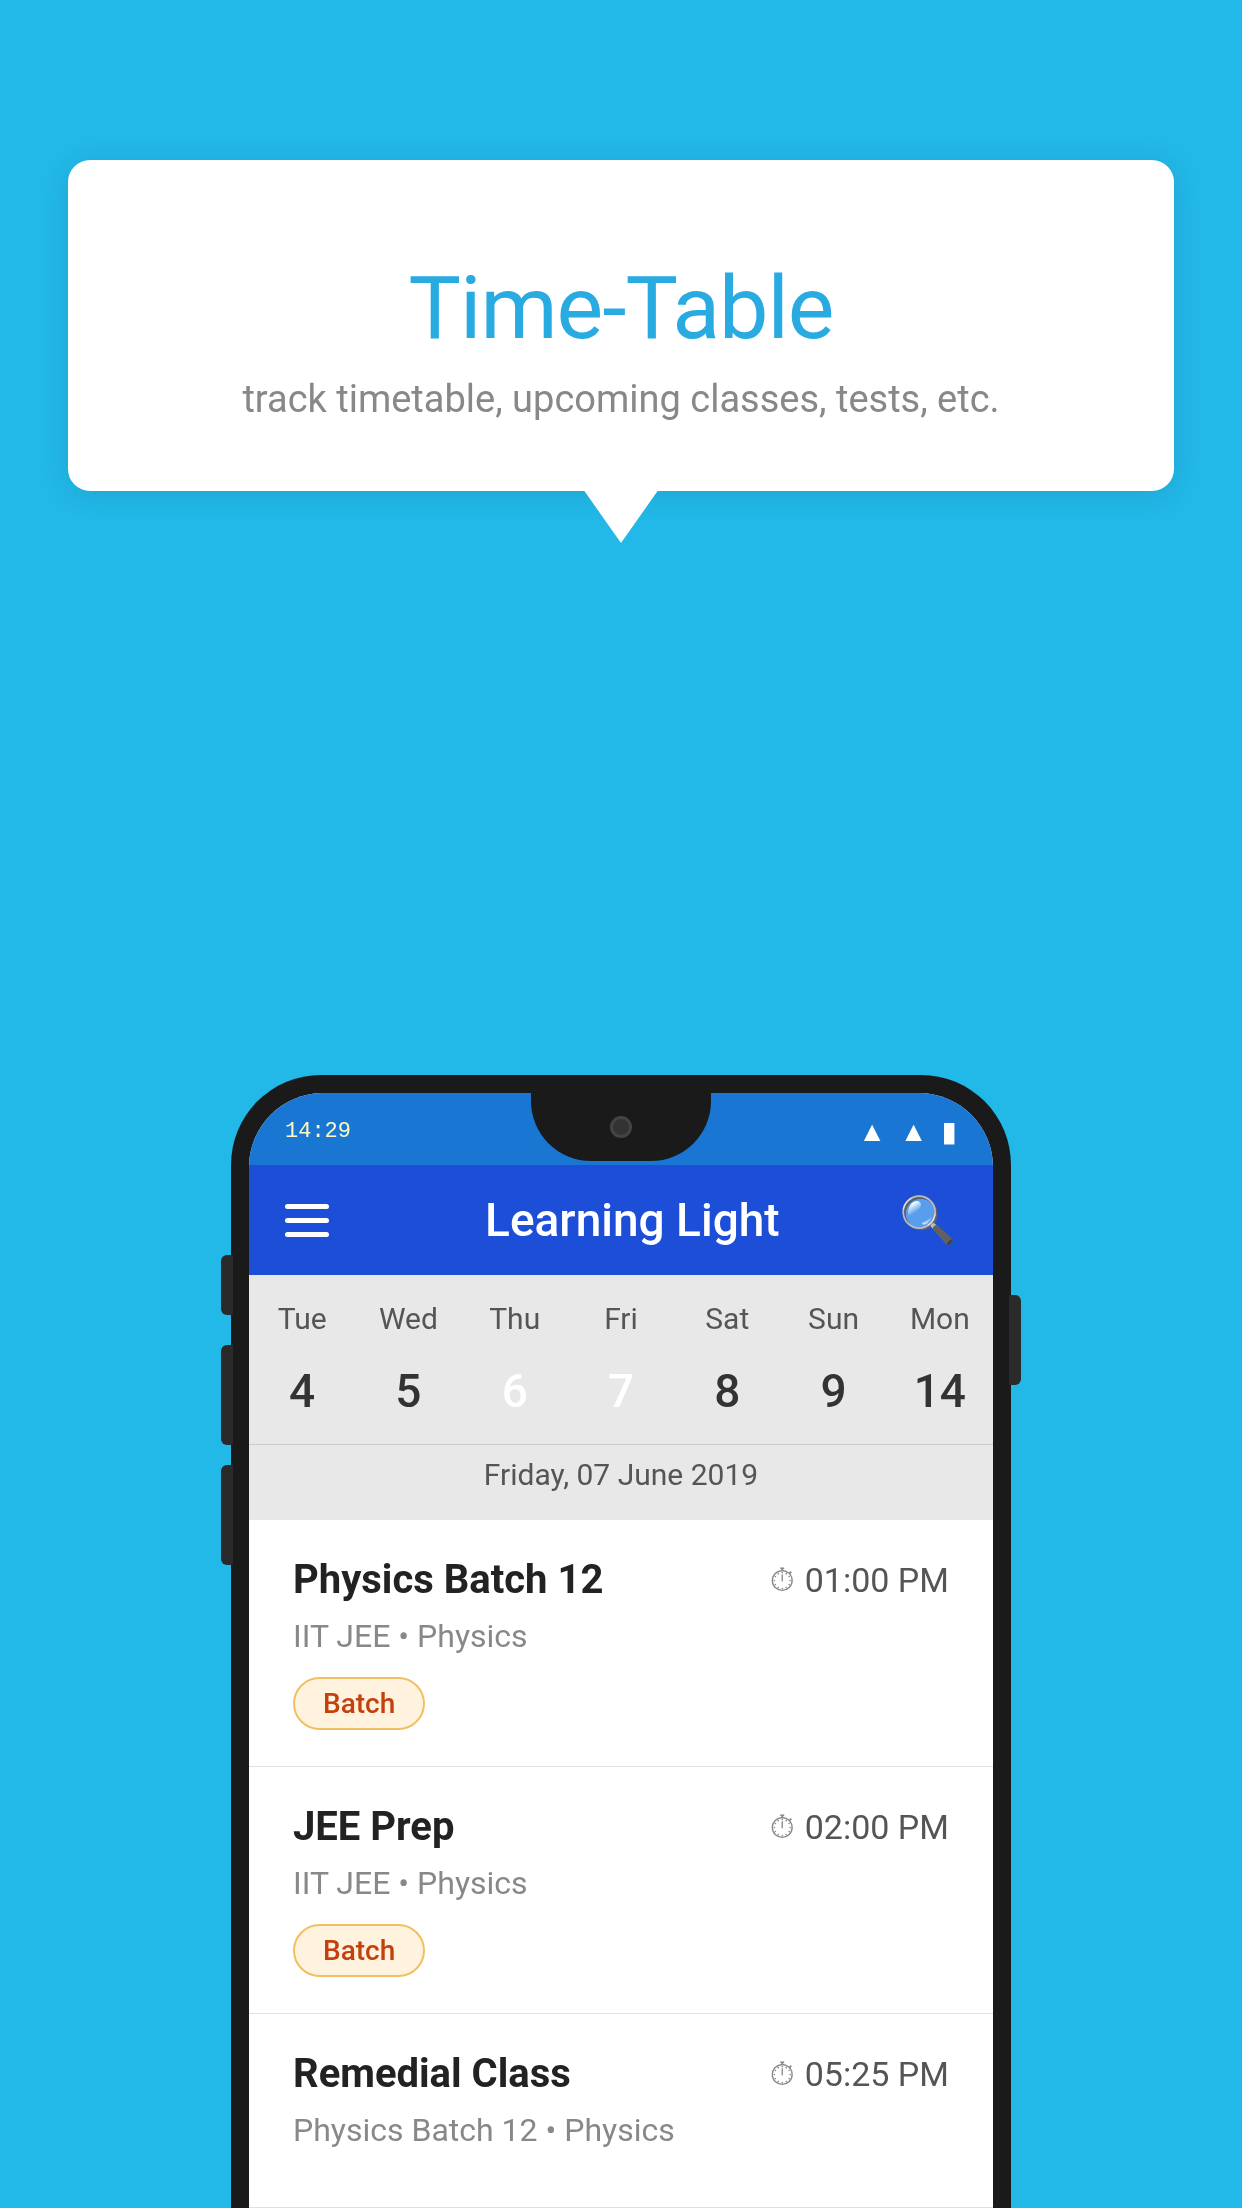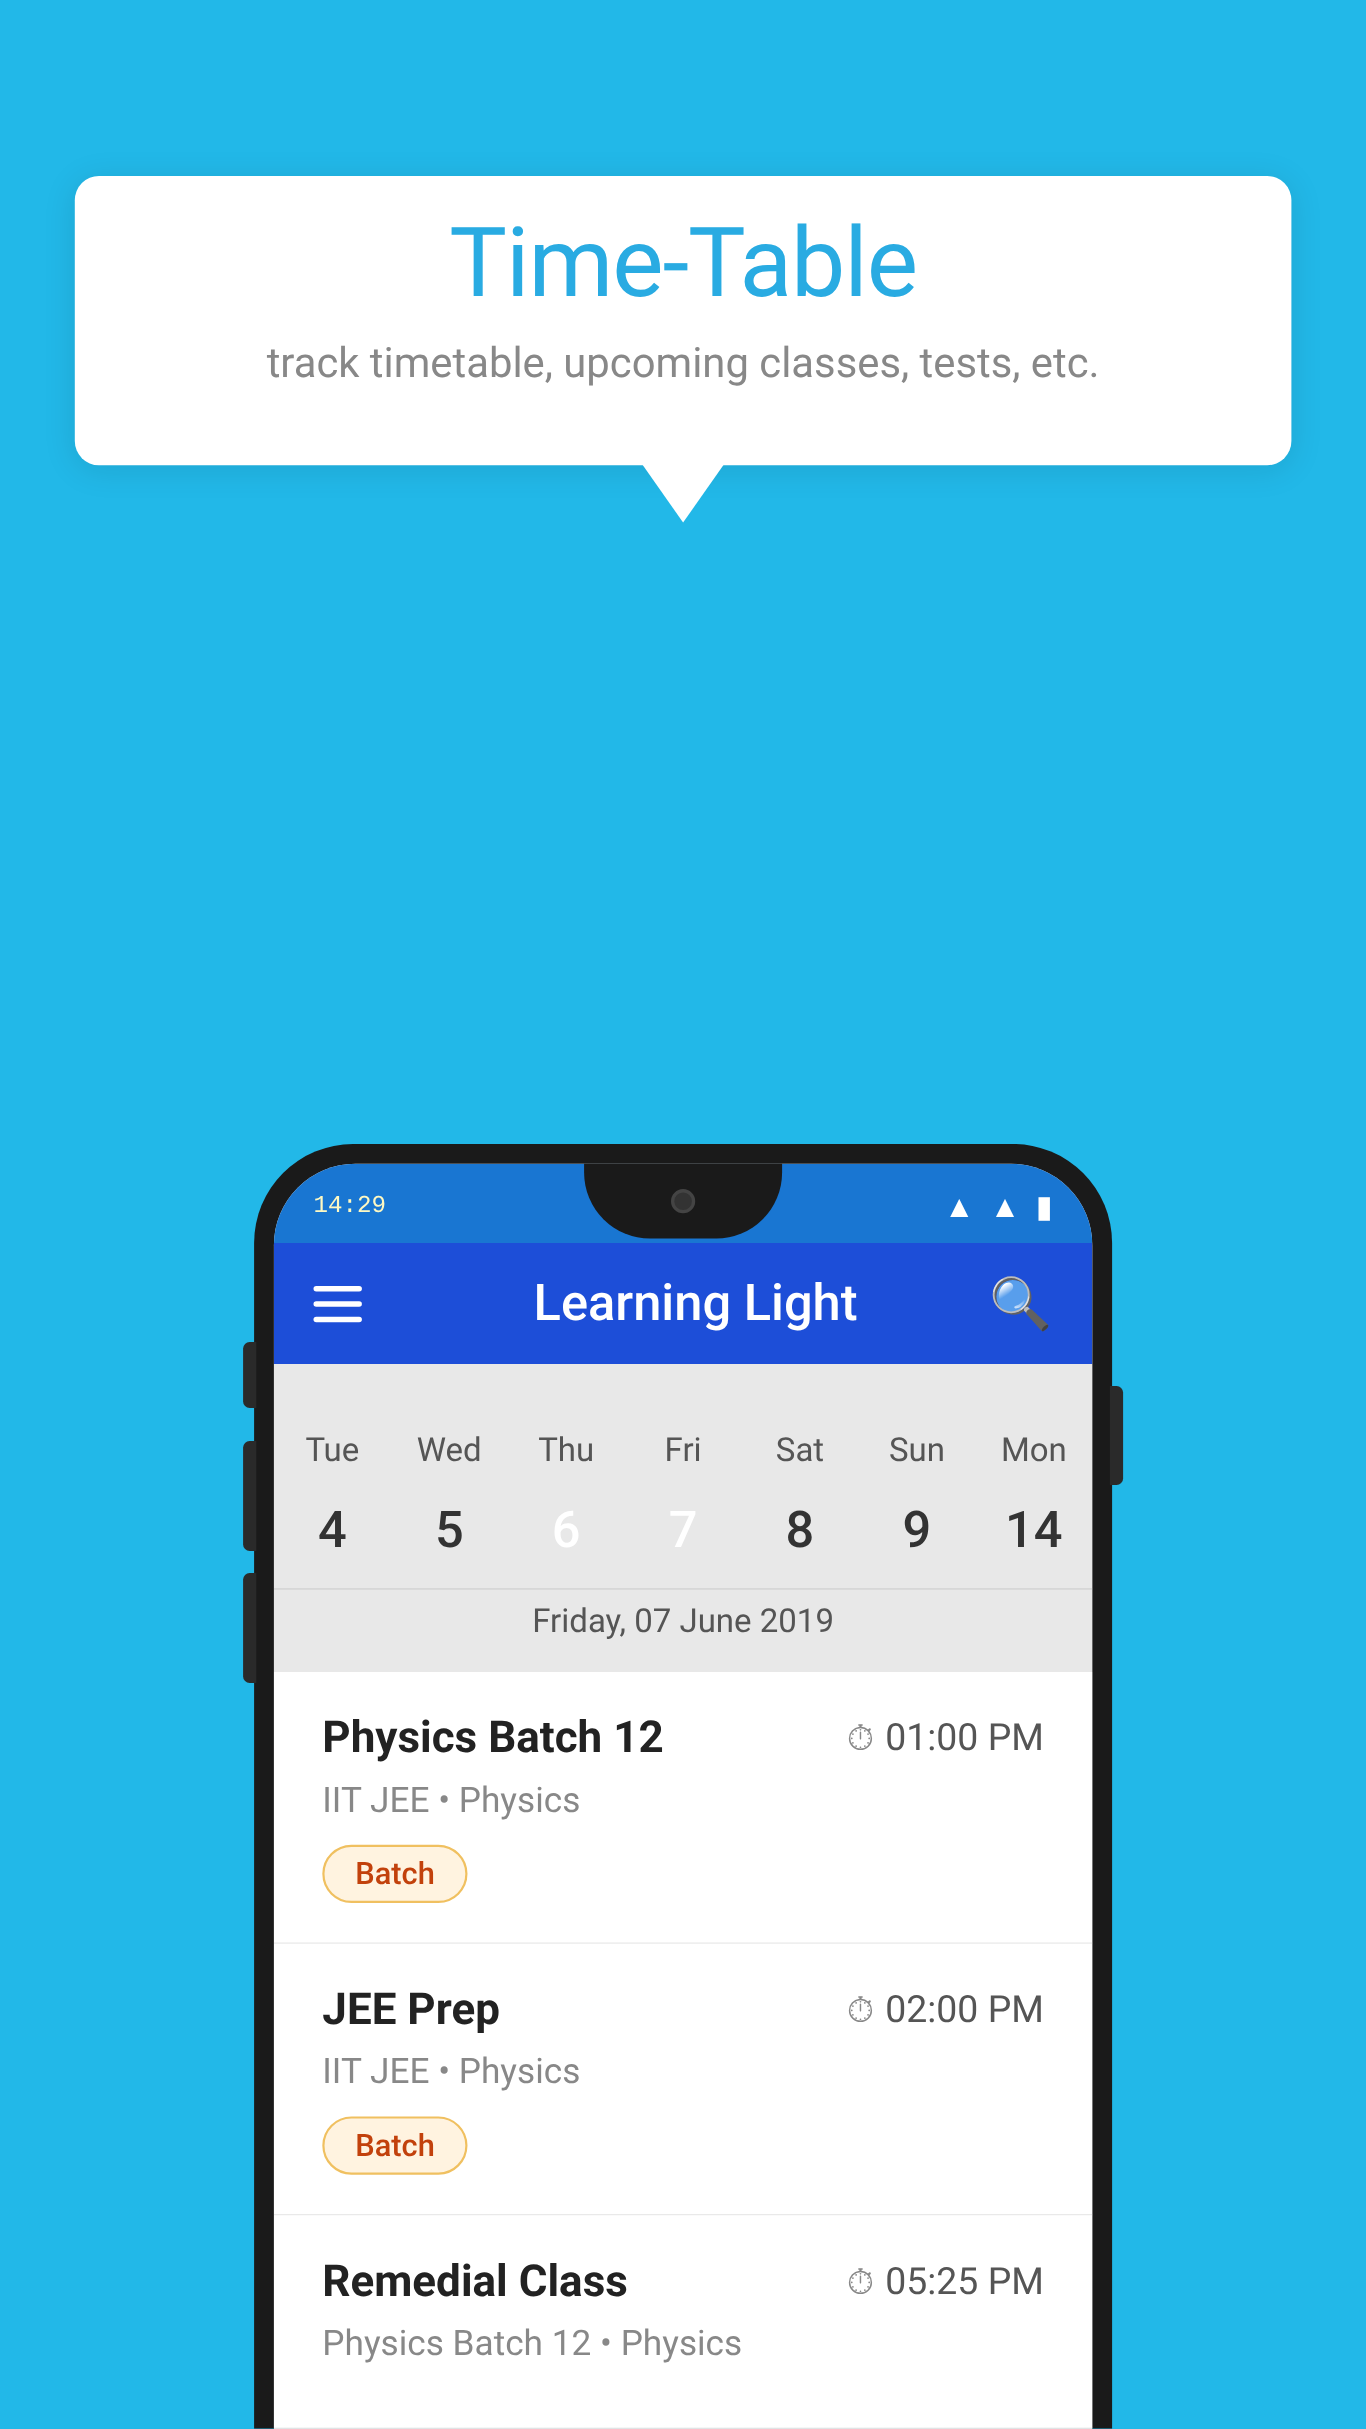--- a/index.html
+++ b/index.html
@@ -18,21 +18,21 @@
     .speech-bubble-wrapper {
       position: absolute;
       top: 160px;
       left: 68px;
       right: 68px;
     }
 
     .speech-bubble {
       background: white;
       border-radius: 22px;
-      padding: 28px 80px 70px;
+      padding: 96px 80px 70px;
       text-align: center;
       box-shadow: 0 4px 30px rgba(0,0,0,0.10);
       position: relative;
     }
 
     .speech-bubble::after {
       content: '';
       position: absolute;
       bottom: -52px;
       left: 50%;
@@ -182,21 +182,20 @@
       display: grid;
       grid-template-columns: repeat(7, 1fr);
       margin-bottom: 8px;
     }
 
     .day-header {
       text-align: center;
       font-size: 30px;
       color: #555;
       padding: 8px 0;
-      margin-top: 35px;
     }
 
     .day-numbers {
       display: grid;
       grid-template-columns: repeat(7, 1fr);
       margin-bottom: 14px;
     }
 
     .day-number {
       text-align: center;

